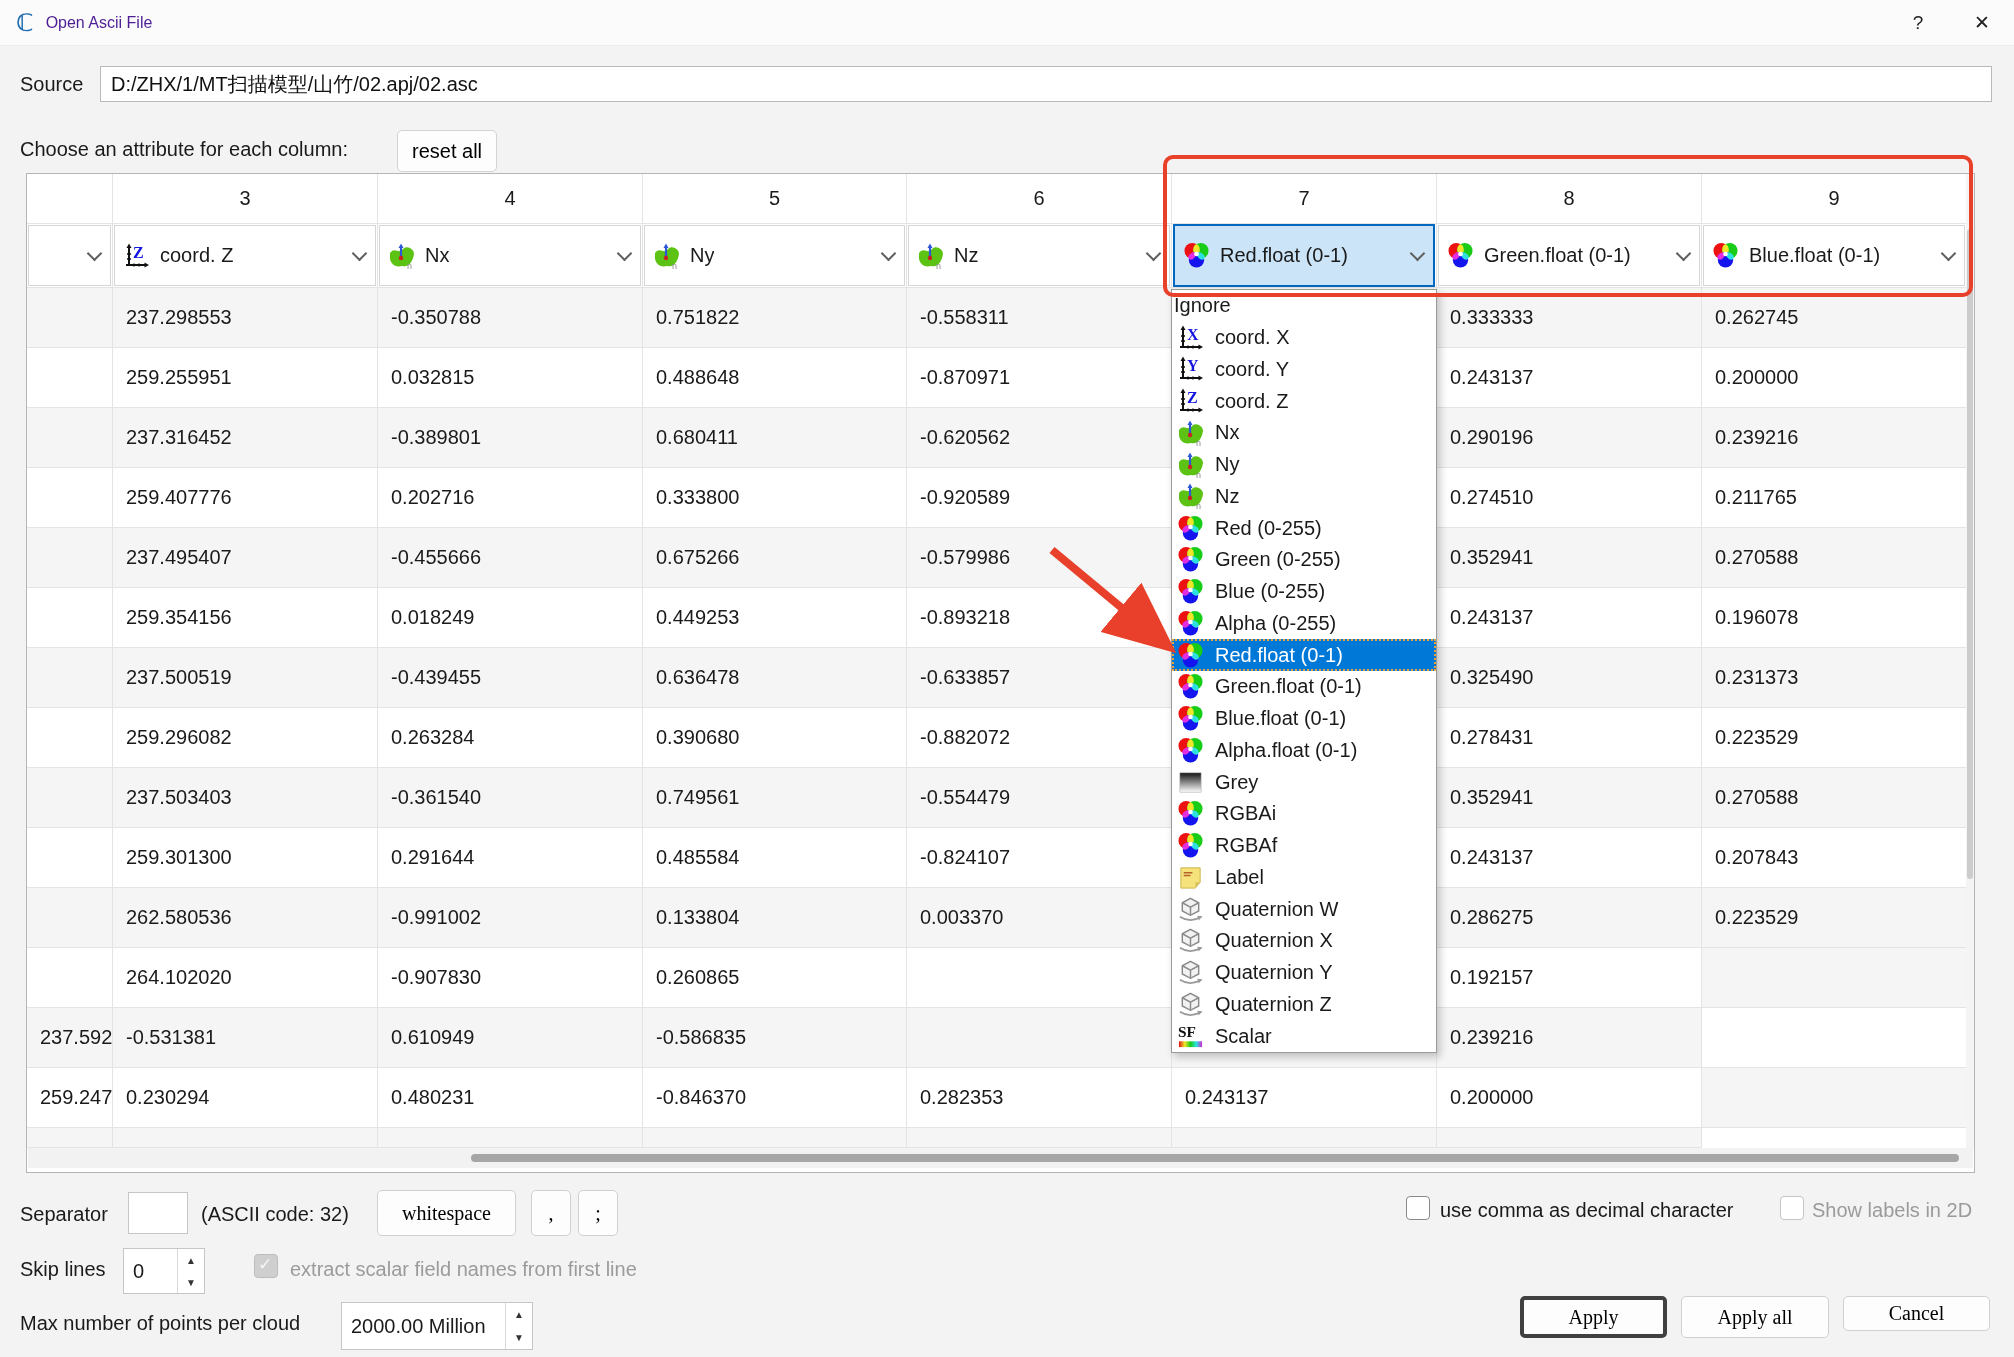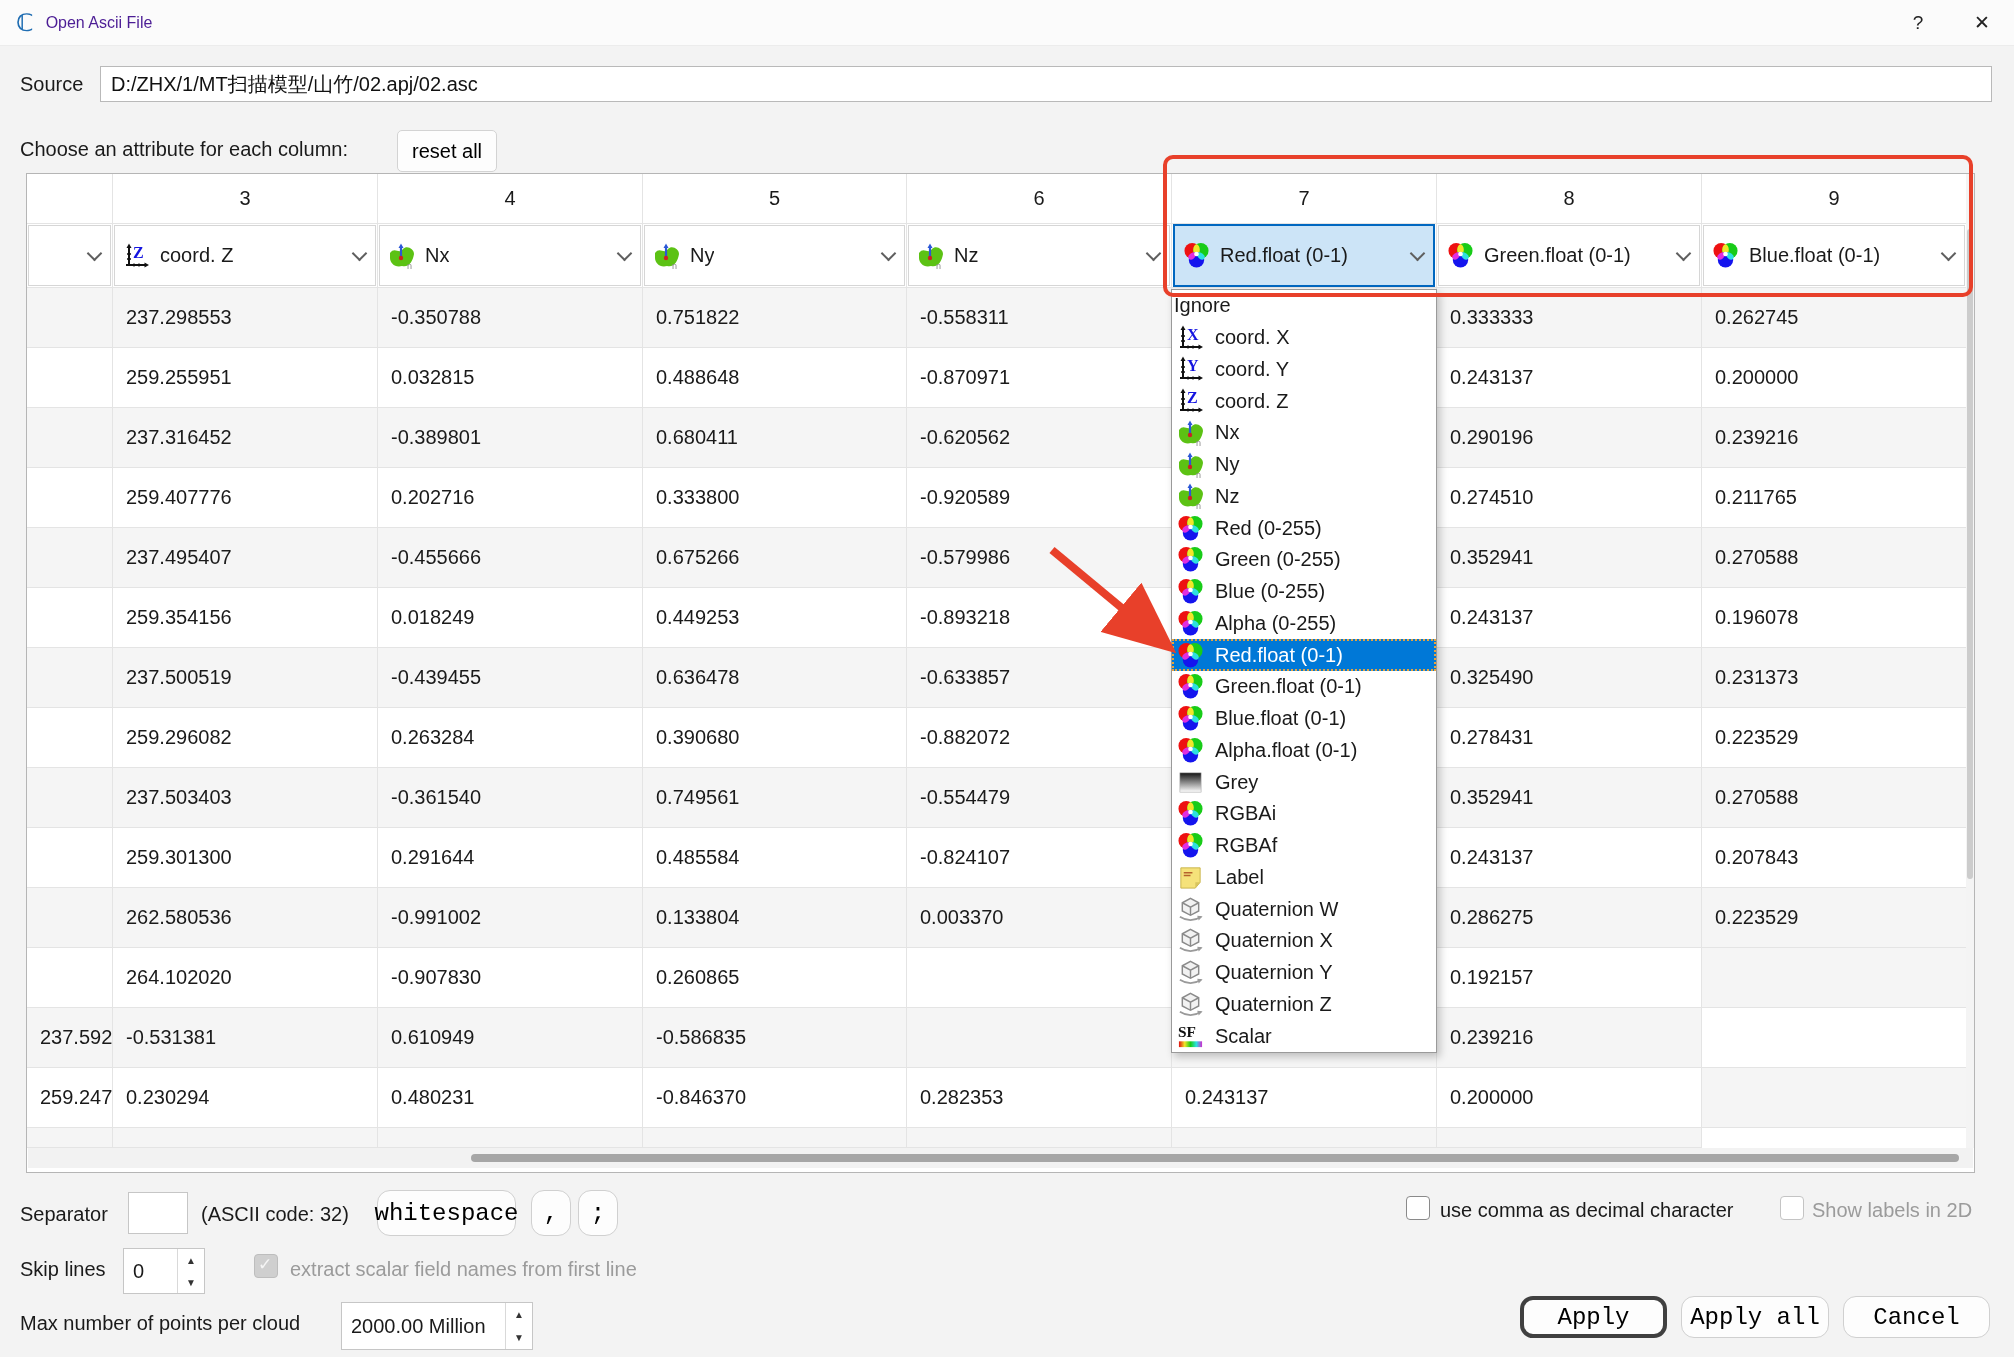--- a/index.html
+++ b/index.html
@@ -48,22 +48,22 @@
   .dd-item{height:31.75px;display:flex;align-items:center;gap:9px;padding-left:3px;font-size:20px;
            white-space:nowrap;overflow:hidden}
   .dd-item .ic{width:31px;height:28px;display:flex;align-items:center;justify-content:center;flex:none}
   .dd-item.noicon{padding-left:2px}
   .dd-item.selected{background:#0078d7;color:#fff;outline:2px dotted #e8a33d;outline-offset:-2px}
   
   .red-rect{position:absolute;left:1163px;top:155px;width:802px;height:134px;border:4px solid #e8402a;
             border-radius:10px;z-index:6;pointer-events:none}
   .arrow-svg{position:absolute;left:1040px;top:538px;z-index:7;pointer-events:none}
   
-  .btn{position:absolute;background:#fdfdfd;border:1px solid #d0d0d0;border-radius:13px;
-       font-size:24px;font-family:Liberation Mono, monospace;display:flex;align-items:center;justify-content:center}
+  .btn{position:absolute;background:#fdfdfd;border:1px solid #d0d0d0;border-radius:5px;
+       font-size:20px;font-family:Liberation Serif, serif;display:flex;align-items:center;justify-content:center}
   .tinput{position:absolute;background:#fff;border:1px solid #c6c6c6;font-size:20px;
           font-family:inherit;padding:0 8px}
   .spinbox{position:absolute;background:#fff;border:1px solid #c6c6c6;display:flex;align-items:stretch}
   .spinval{flex:1;display:flex;align-items:center;padding-left:9px;font-size:20px;white-space:nowrap}
   .spincol{width:26px;border-left:1px solid #d9d9d9;display:flex;flex-direction:column}
   .spincol span{flex:1;display:flex;align-items:center;justify-content:center;font-size:10px;color:#333}
   .checkbox{position:absolute;width:22px;height:22px;border:1px solid #8a8a8a;border-radius:4px;background:#fff}
   .checkbox.checked-disabled{background:#cfcfcf;border-color:#bdbdbd}
   .checkbox.checked-disabled::after{content:"\2713";color:#f5f5f5;font-size:17px;position:absolute;left:3px;top:-1px}
   .checkbox.disabled{border-color:#c4c4c4}
@@ -684,13 +684,13 @@
     </div>
 </div>
 
 <div class="checkbox" style="left:1406px;top:1196px"></div>
 <span class="lbl" style="left:1440px;top:1199px">use comma as decimal character</span>
 <div class="checkbox disabled" style="left:1780px;top:1196px"></div>
 <span class="lbl greytxt" style="left:1812px;top:1199px">Show labels in 2D</span>
 
 <button class="btn apply-btn" style="left:1520px;top:1296px;width:147px;height:42px">Apply</button>
 <button class="btn" style="left:1681px;top:1296px;width:148px;height:42px">Apply all</button>
-<button class="btn" style="left:1843px;top:1296px;width:147px;height:42px">Cancel</button>
+<button class="btn" style="left:1843px;top:1296px;width:147px;height:35px">Cancel</button>
 
 </body></html>

